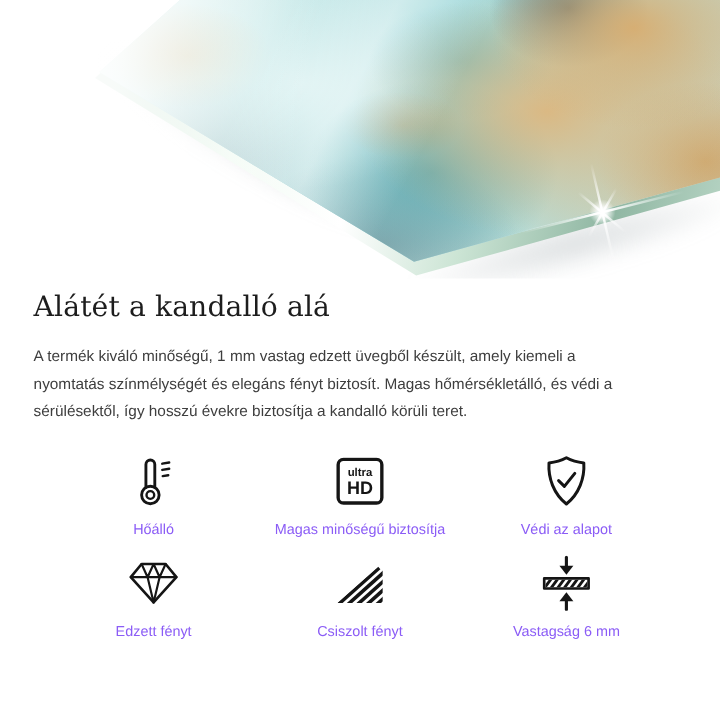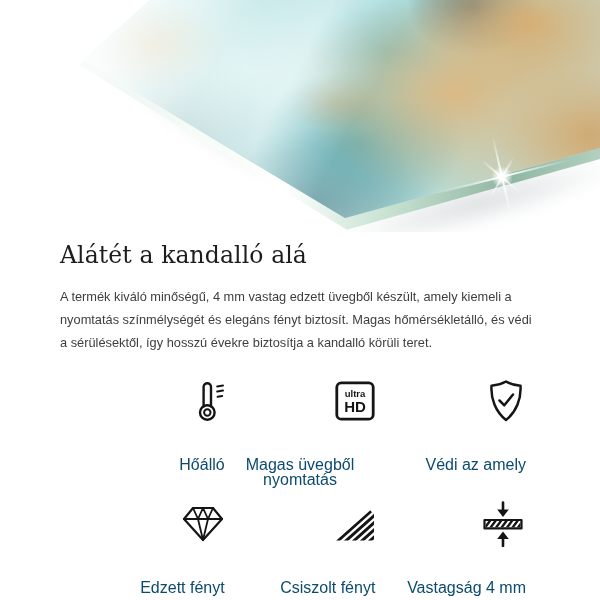--- a/index.html
+++ b/index.html
@@ -45,30 +45,30 @@
   .sparkle{position:absolute;left:502px;top:177px;width:0;height:0;z-index:5;}
   .sparkle .ray{position:absolute;left:0;top:0;background:linear-gradient(90deg,rgba(255,255,255,0),rgba(255,255,255,.95) 45%,#ffffff 50%,rgba(255,255,255,.95) 55%,rgba(255,255,255,0));}
   .sparkle .ray-a{width:140px;height:2.4px;transform:translate(-50%,-50%) rotate(-14deg);}
   .sparkle .ray-b{width:84px;height:2px;transform:translate(-50%,-50%) rotate(77deg);}
   .sparkle .ray-c{width:52px;height:1.6px;transform:translate(-50%,-50%) rotate(40deg);}
   .sparkle .ray-d{width:46px;height:1.6px;transform:translate(-50%,-50%) rotate(-60deg);}
   .sparkle .core{position:absolute;left:-11px;top:-11px;width:22px;height:22px;border-radius:50%;
     background:radial-gradient(circle,#ffffff 0%,rgba(255,255,255,.85) 25%,rgba(255,255,255,0) 70%);}
 
   
-  .content{padding:8px 60px 0;}
+  .content{padding:8px 28px 0;}
   h1{font-family:"DejaVu Serif",serif;font-weight:400;font-size:23.5px;line-height:31px;
      color:#1d1d1d;margin:0 0 14px;letter-spacing:.1px;}
   .desc{font-size:12.8px;line-height:23px;color:#3e3e3e;margin:0 0 20px;max-width:506px;}
 
   
   .features{margin:24px 14px 0;display:grid;grid-template-columns:repeat(3,1fr);row-gap:14px;}
-  .feature{display:flex;flex-direction:column;align-items:flex-end;gap:23px;}
+  .feature{display:flex;flex-direction:column;align-items:center;}
   .icon-box{height:46px;display:flex;align-items:center;justify-content:center;}
-  .feature-label{margin-top:10px;font-size:16px;color:#0c4a6e;line-height:15px;text-align:center;}
+  .feature-label{margin-top:10px;font-size:12px;color:#8b5cf6;line-height:15px;text-align:center;}
   svg{display:block;}
   .ico-stroke{stroke:#151515;fill:none;stroke-linecap:round;stroke-linejoin:round;}
   .ico-fill{fill:#151515;stroke:none;}
   .hd-text{font-family:"Liberation Sans",sans-serif;font-weight:bold;fill:#151515;text-anchor:middle;}
 </style>
 </head>
 <body>
 
 <div class="page">
 
@@ -83,21 +83,21 @@
       <div class="ray ray-b"></div>
       <div class="ray ray-c"></div>
       <div class="ray ray-d"></div>
       <div class="core"></div>
     </div>
   </div>
 
   <div class="content">
     <h1><span>Alátét a kandalló alá</span><br></h1>
 
-    <p class="desc">A termék kiváló minőségű, 4 mm vastag edzett üvegből készült, amely kiemeli a nyomtatás színmélységét és elegáns fényt biztosít. Magas hőmérsékletálló, és védi a sérülésektől, így hosszú évekre biztosítja a kandalló körüli teret.</p>
+    <p class="desc">A termék kiváló minőségű, 1 mm vastag edzett üvegből készült, amely kiemeli a nyomtatás színmélységét és elegáns fényt biztosít. Magas hőmérsékletálló, és védi a sérülésektől, így hosszú évekre biztosítja a kandalló körüli teret.</p>
 
     <div class="features">
 
       <div class="feature">
         <div class="icon-box">
           <svg width="30" height="42" viewBox="0 0 30 42">
             <circle class="ico-stroke" cx="12.3" cy="32.5" r="7.3" stroke-width="2.4"></circle>
             <path class="ico-stroke" d="M8.6,26.2 V7 A3.7 3.7 0 0 1 16,7 V26.2" stroke-width="2.4"></path>
             <circle class="ico-stroke" cx="12.3" cy="32.5" r="3.2" stroke-width="2"></circle>
             <line class="ico-stroke" x1="22.2" y1="6.4" x2="28" y2="5.4" stroke-width="2"></line>
@@ -109,31 +109,31 @@
       </div>
 
       <div class="feature">
         <div class="icon-box">
           <svg width="40" height="40" viewBox="0 0 40 40">
             <rect class="ico-stroke" x="1.8" y="1.8" width="36.4" height="36.4" rx="4.5" stroke-width="2.8"></rect>
             <text class="hd-text" x="20" y="16" font-size="9.5">ultra</text>
             <text class="hd-text" x="20" y="31" font-size="15">HD</text>
           </svg>
         </div>
-        <div class="feature-label">Magas üvegből nyomtatás</div>
+        <div class="feature-label">Magas minőségű biztosítja</div>
       </div>
 
       <div class="feature">
         <div class="icon-box">
           <svg width="40" height="44" viewBox="0 0 40 44">
             <path class="ico-stroke" stroke-width="2.5" d="M20,2.5 C24.5,5 29.5,6.3 34.5,6.8 C35.3,19.5 30.6,32.5 20,41 C9.4,32.5 4.7,19.5 5.5,6.8 C10.5,6.3 15.5,5 20,2.5 Z"></path>
             <polyline class="ico-stroke" stroke-width="2.5" points="13.5,21.5 18.3,26.3 27,15.5"></polyline>
           </svg>
         </div>
-        <div class="feature-label">Védi az amely</div>
+        <div class="feature-label">Védi az alapot</div>
       </div>
 
       <div class="feature">
         <div class="icon-box">
           <svg width="44" height="38" viewBox="0 0 44 38">
             <path class="ico-stroke" stroke-width="2.2" d="M12,3 H32 L41,14 L22,35 L3,14 Z"></path>
             <path class="ico-stroke" stroke-width="1.8" d="M3,14 H41"></path>
             <path class="ico-stroke" stroke-width="1.8" d="M12,3 L17,14 L22,3 L27,14 L32,3"></path>
             <path class="ico-stroke" stroke-width="1.8" d="M17,14 L22,35 L27,14"></path>
           </svg>
@@ -179,18 +179,18 @@
               <line x1="15" y1="28" x2="22" y2="18.5"></line>
               <line x1="20.5" y1="28" x2="27.5" y2="18.5"></line>
               <line x1="26" y1="28" x2="33" y2="18.5"></line>
               <line x1="31.5" y1="28" x2="38.5" y2="18.5"></line>
               <line x1="37" y1="28" x2="44" y2="18.5"></line>
             </g>
             <polygon class="ico-fill" points="17.2,38 28.8,38 23,30.5"></polygon>
             <line class="ico-stroke" x1="23" y1="37.5" x2="23" y2="45" stroke-width="2.6"></line>
           </svg>
         </div>
-        <div class="feature-label">Vastagság 4 mm</div>
+        <div class="feature-label">Vastagság 6 mm</div>
       </div>
 
     </div>
   </div>
 </div>
 
 </body></html>

